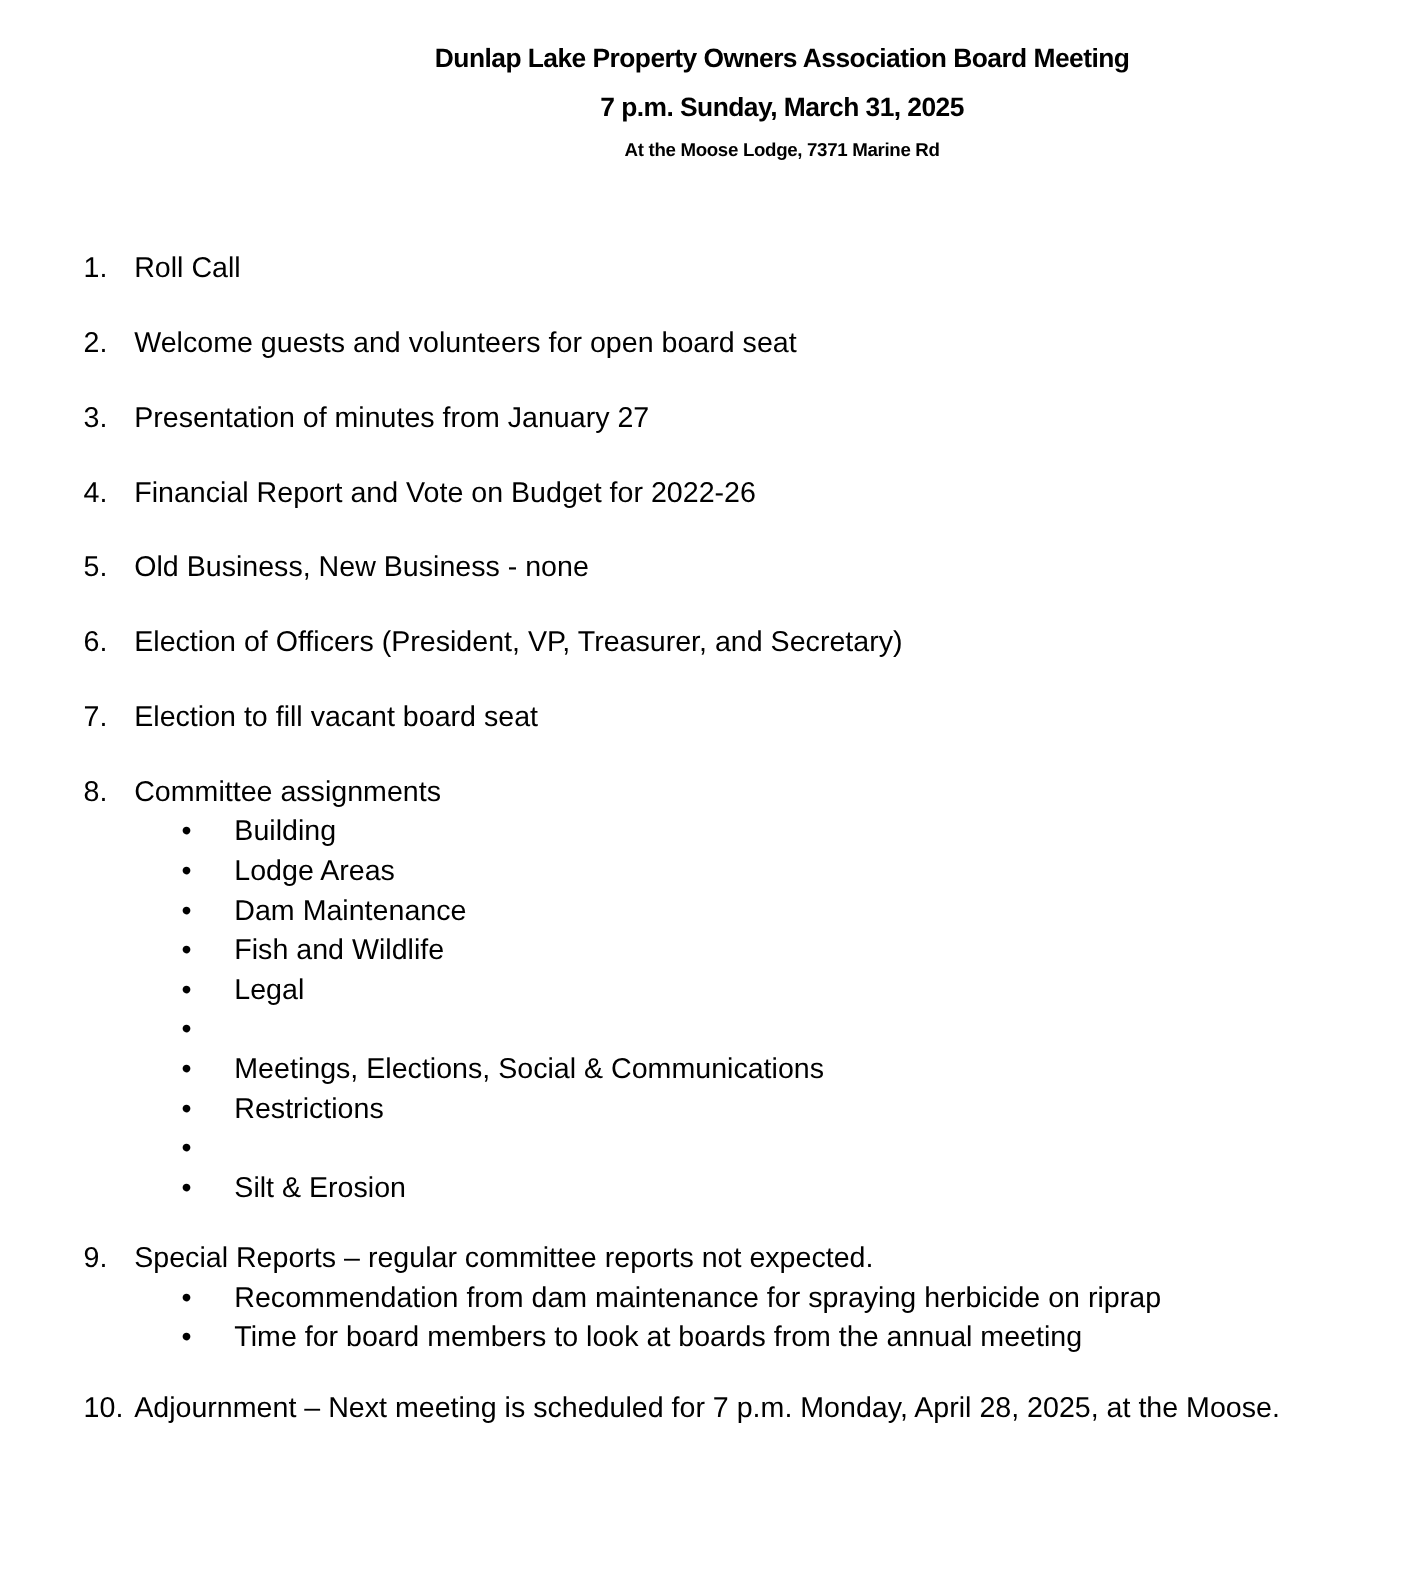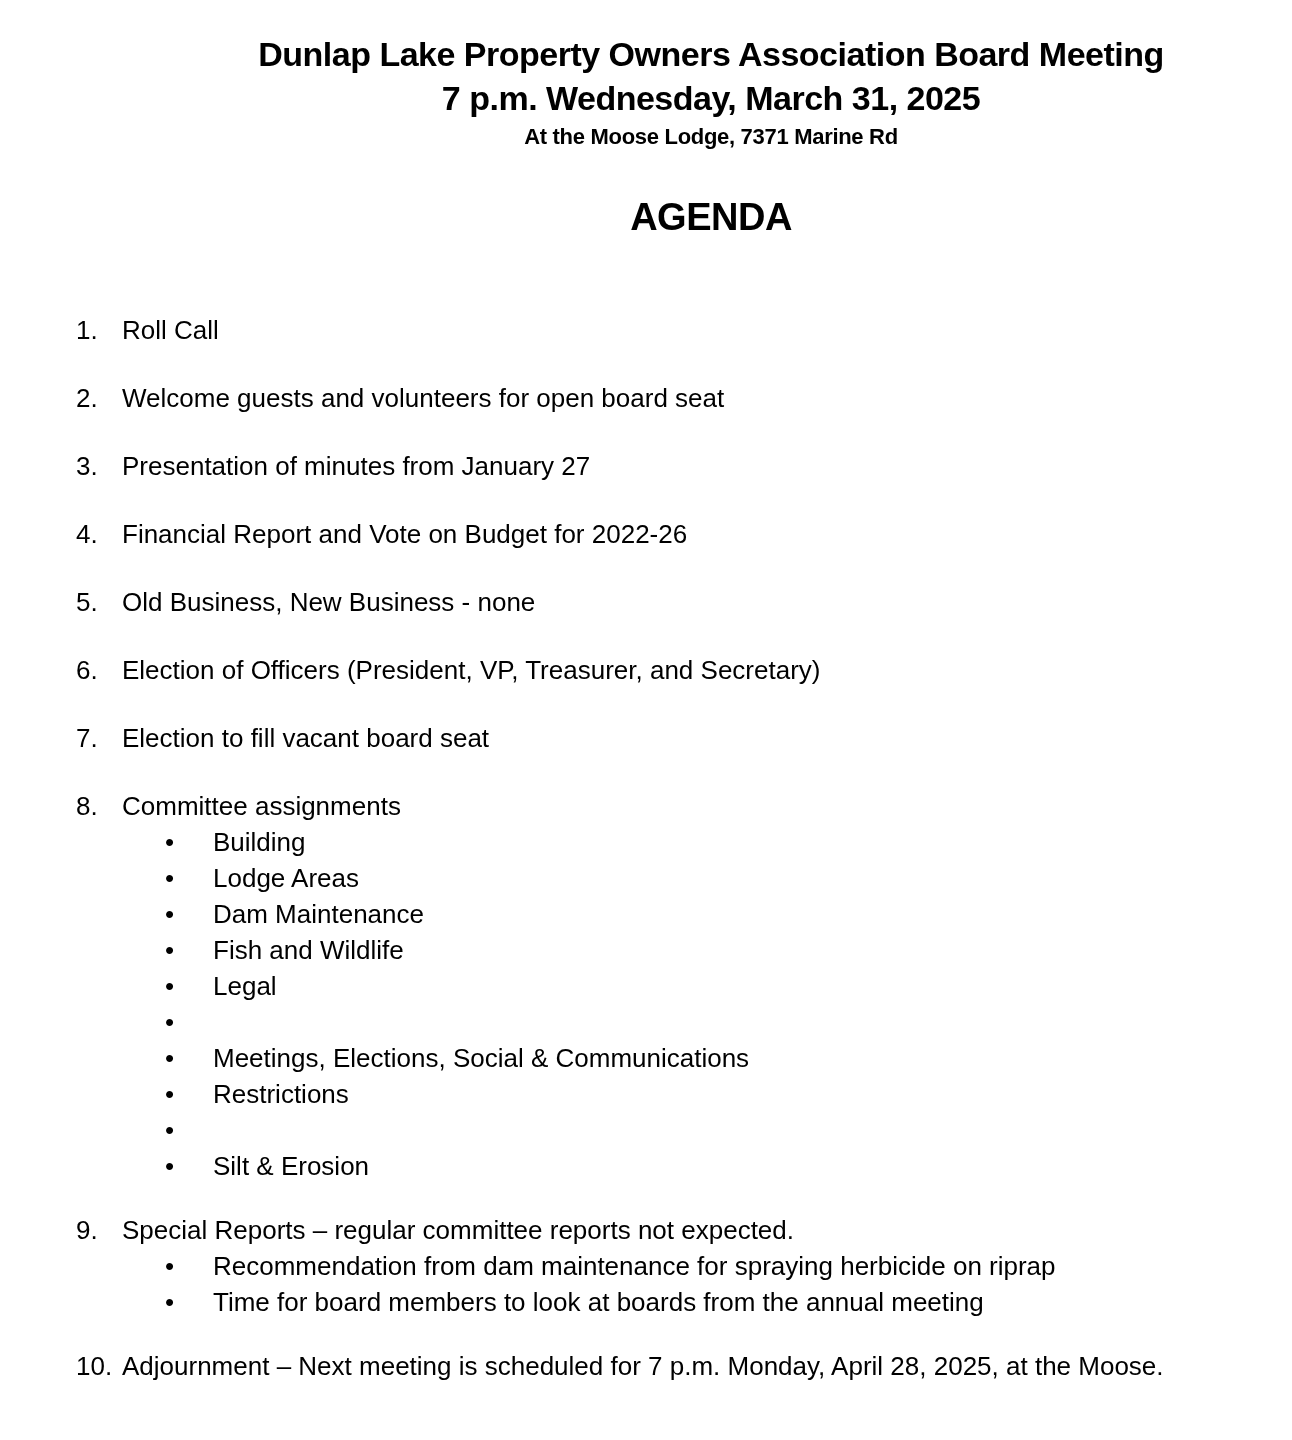--- a/index.html
+++ b/index.html
@@ -17,27 +17,27 @@
     overflow: hidden;
     box-sizing: border-box;
   }
   
   .header {
     margin-left: 130px;
     padding-top: 32px;
     text-align: center;
   }
   .title-line {
-    font-size: 34px;
+    font-size: 24px;
     font-weight: bold;
     line-height: 44px;
     letter-spacing: -0.5px;
   }
   .location-line {
-    font-size: 22px;
+    font-size: 17px;
     font-weight: bold;
     line-height: 33px;
     letter-spacing: -0.3px;
   }
   .agenda-heading {
     margin: 42px 0 0 0;
     font-size: 38px;
     font-weight: bold;
     line-height: 45px;
     letter-spacing: -0.5px;
@@ -69,23 +69,22 @@
     flex: 0 0 48px;
   }
   .btxt { flex: 1; }
 </style>
 </head>
 <body>
 
 <div class="page">
   <div class="header">
     <div class="title-line">Dunlap Lake Property Owners Association Board Meeting</div>
-    <div class="title-line">7 p.m. Wednesday, March 31, 2025</div>
+    <div class="title-line">7 p.m. Sunday, March 31, 2025</div>
     <div class="location-line">At the Moose Lodge, 7371 Marine Rd</div>
-    <div class="agenda-heading">AGENDA</div>
   </div>
 
   <ol class="agenda-list" id="agenda-list">
       <li class="agenda-item">
         <div class="item-row">
           <span class="num">1.</span>
           <span class="txt">Roll Call</span>
         </div>
       </li>
       <li class="agenda-item">

